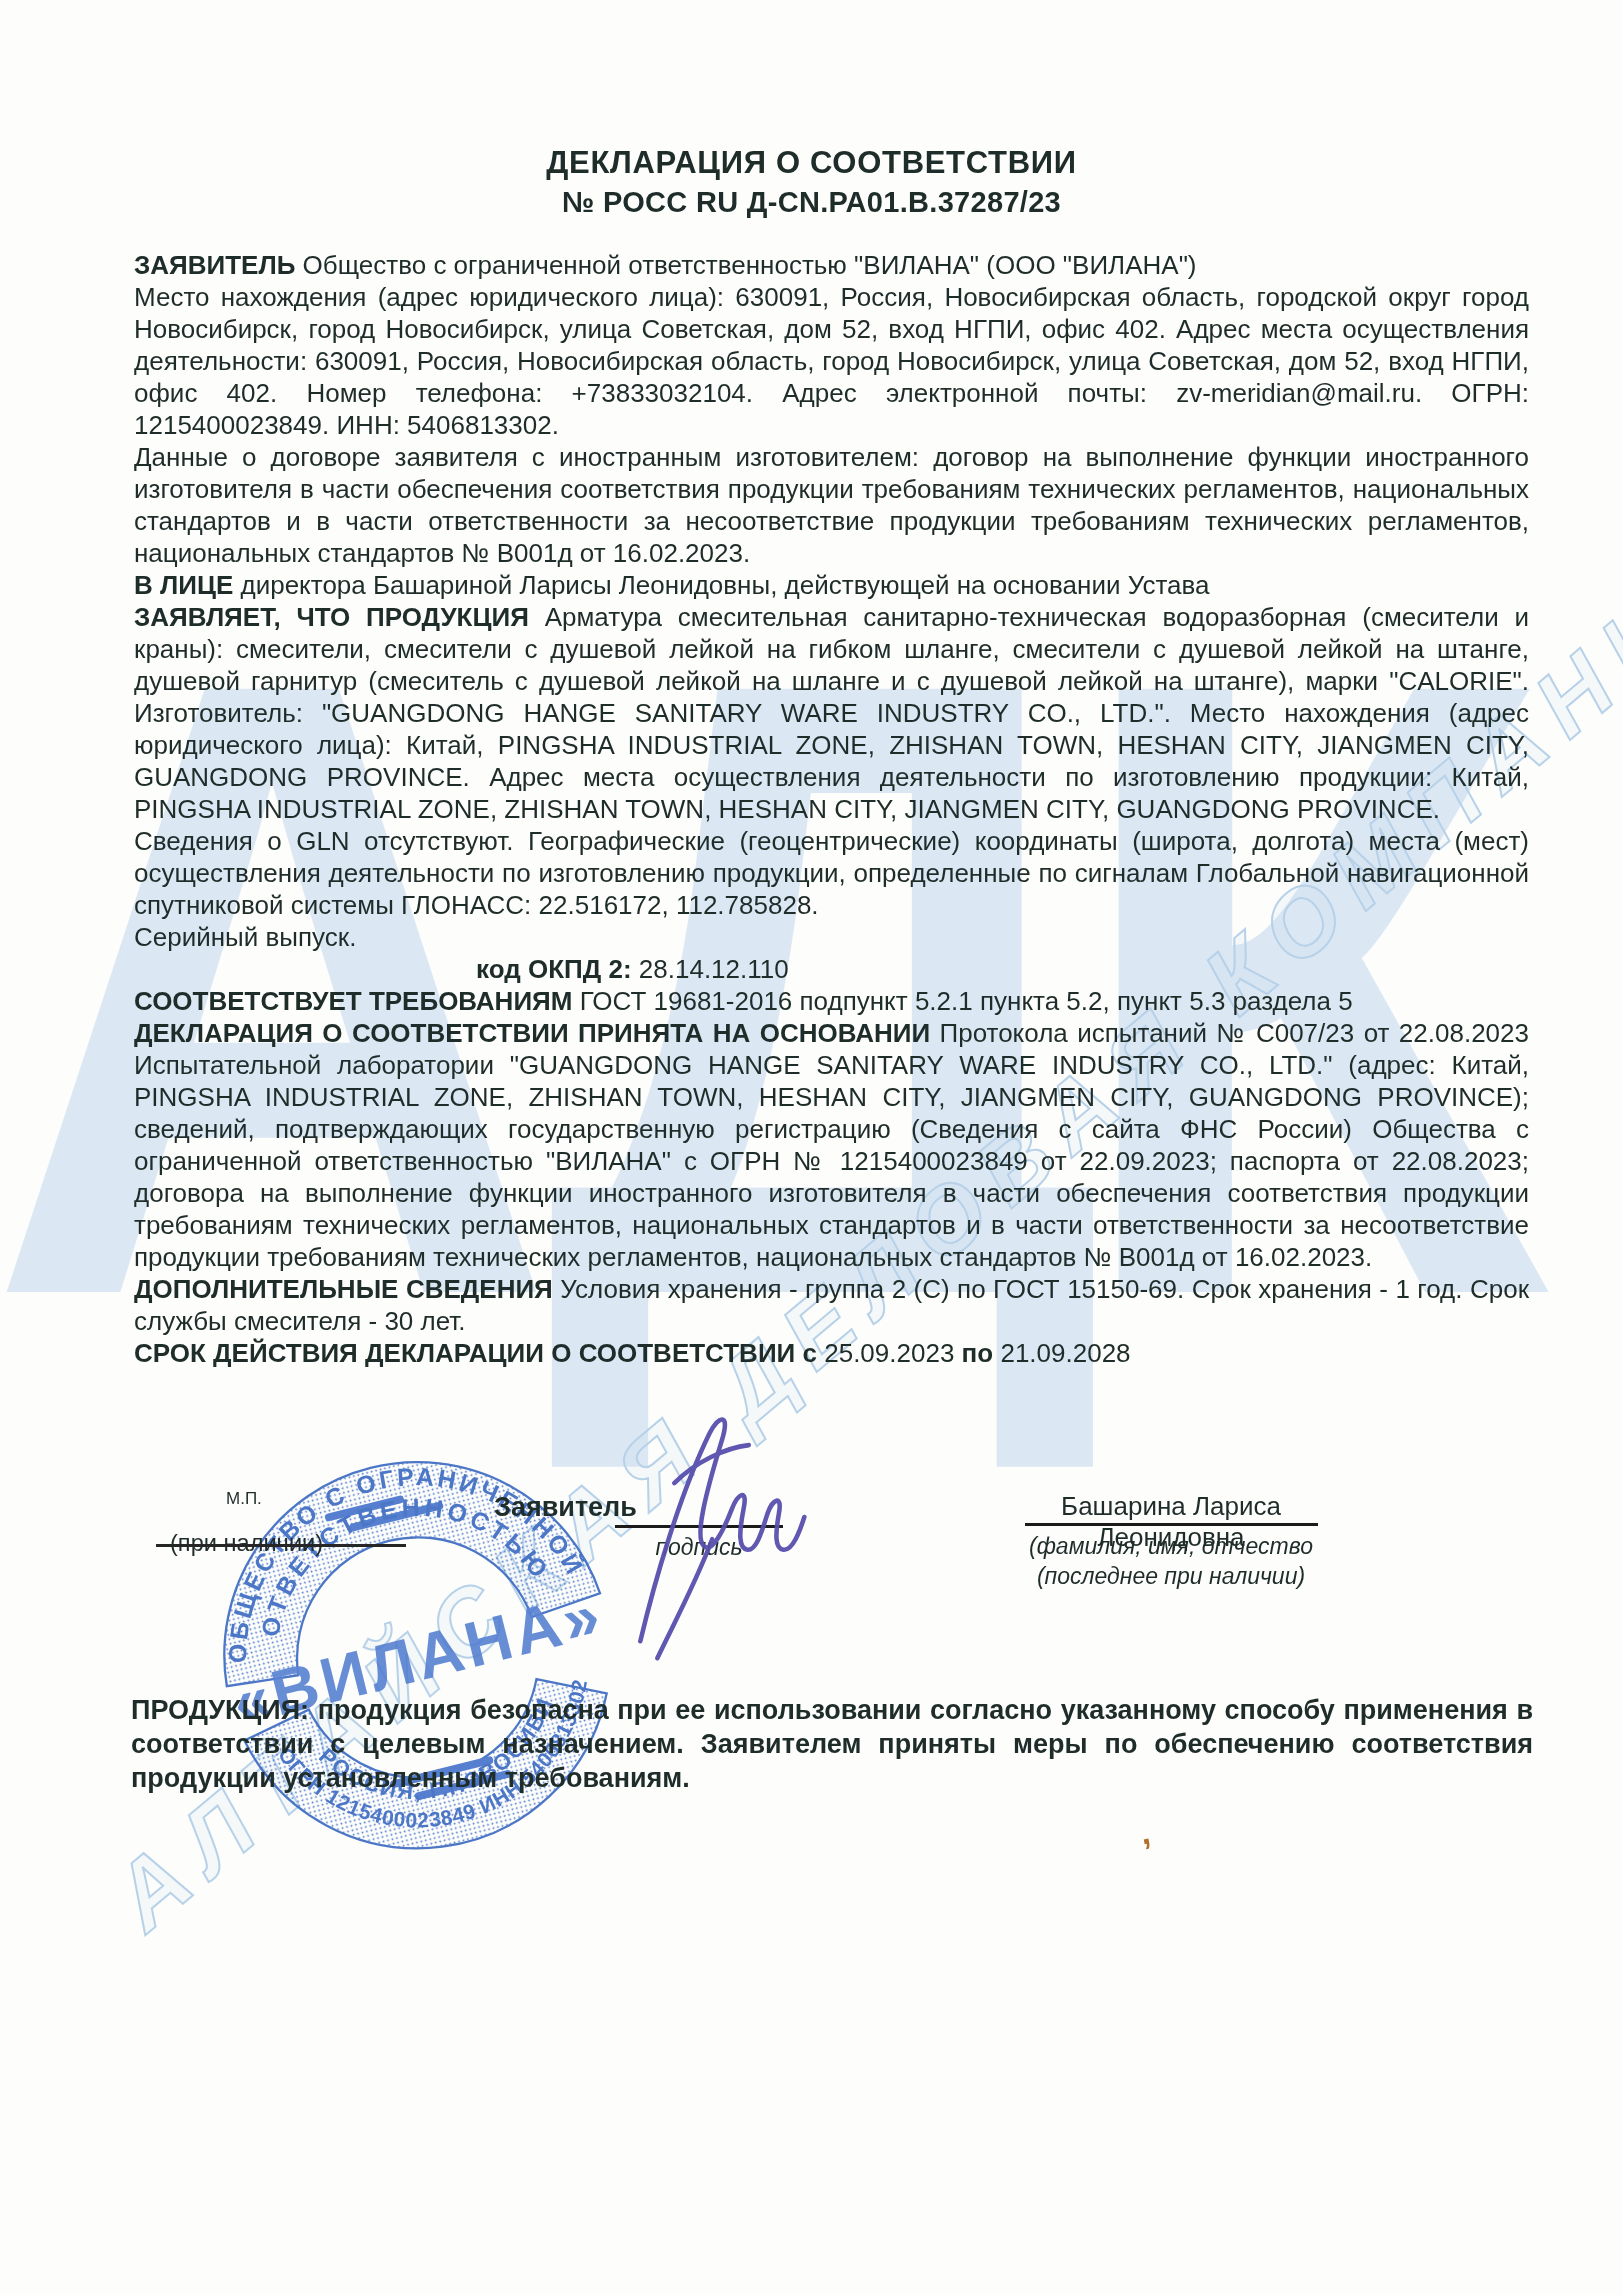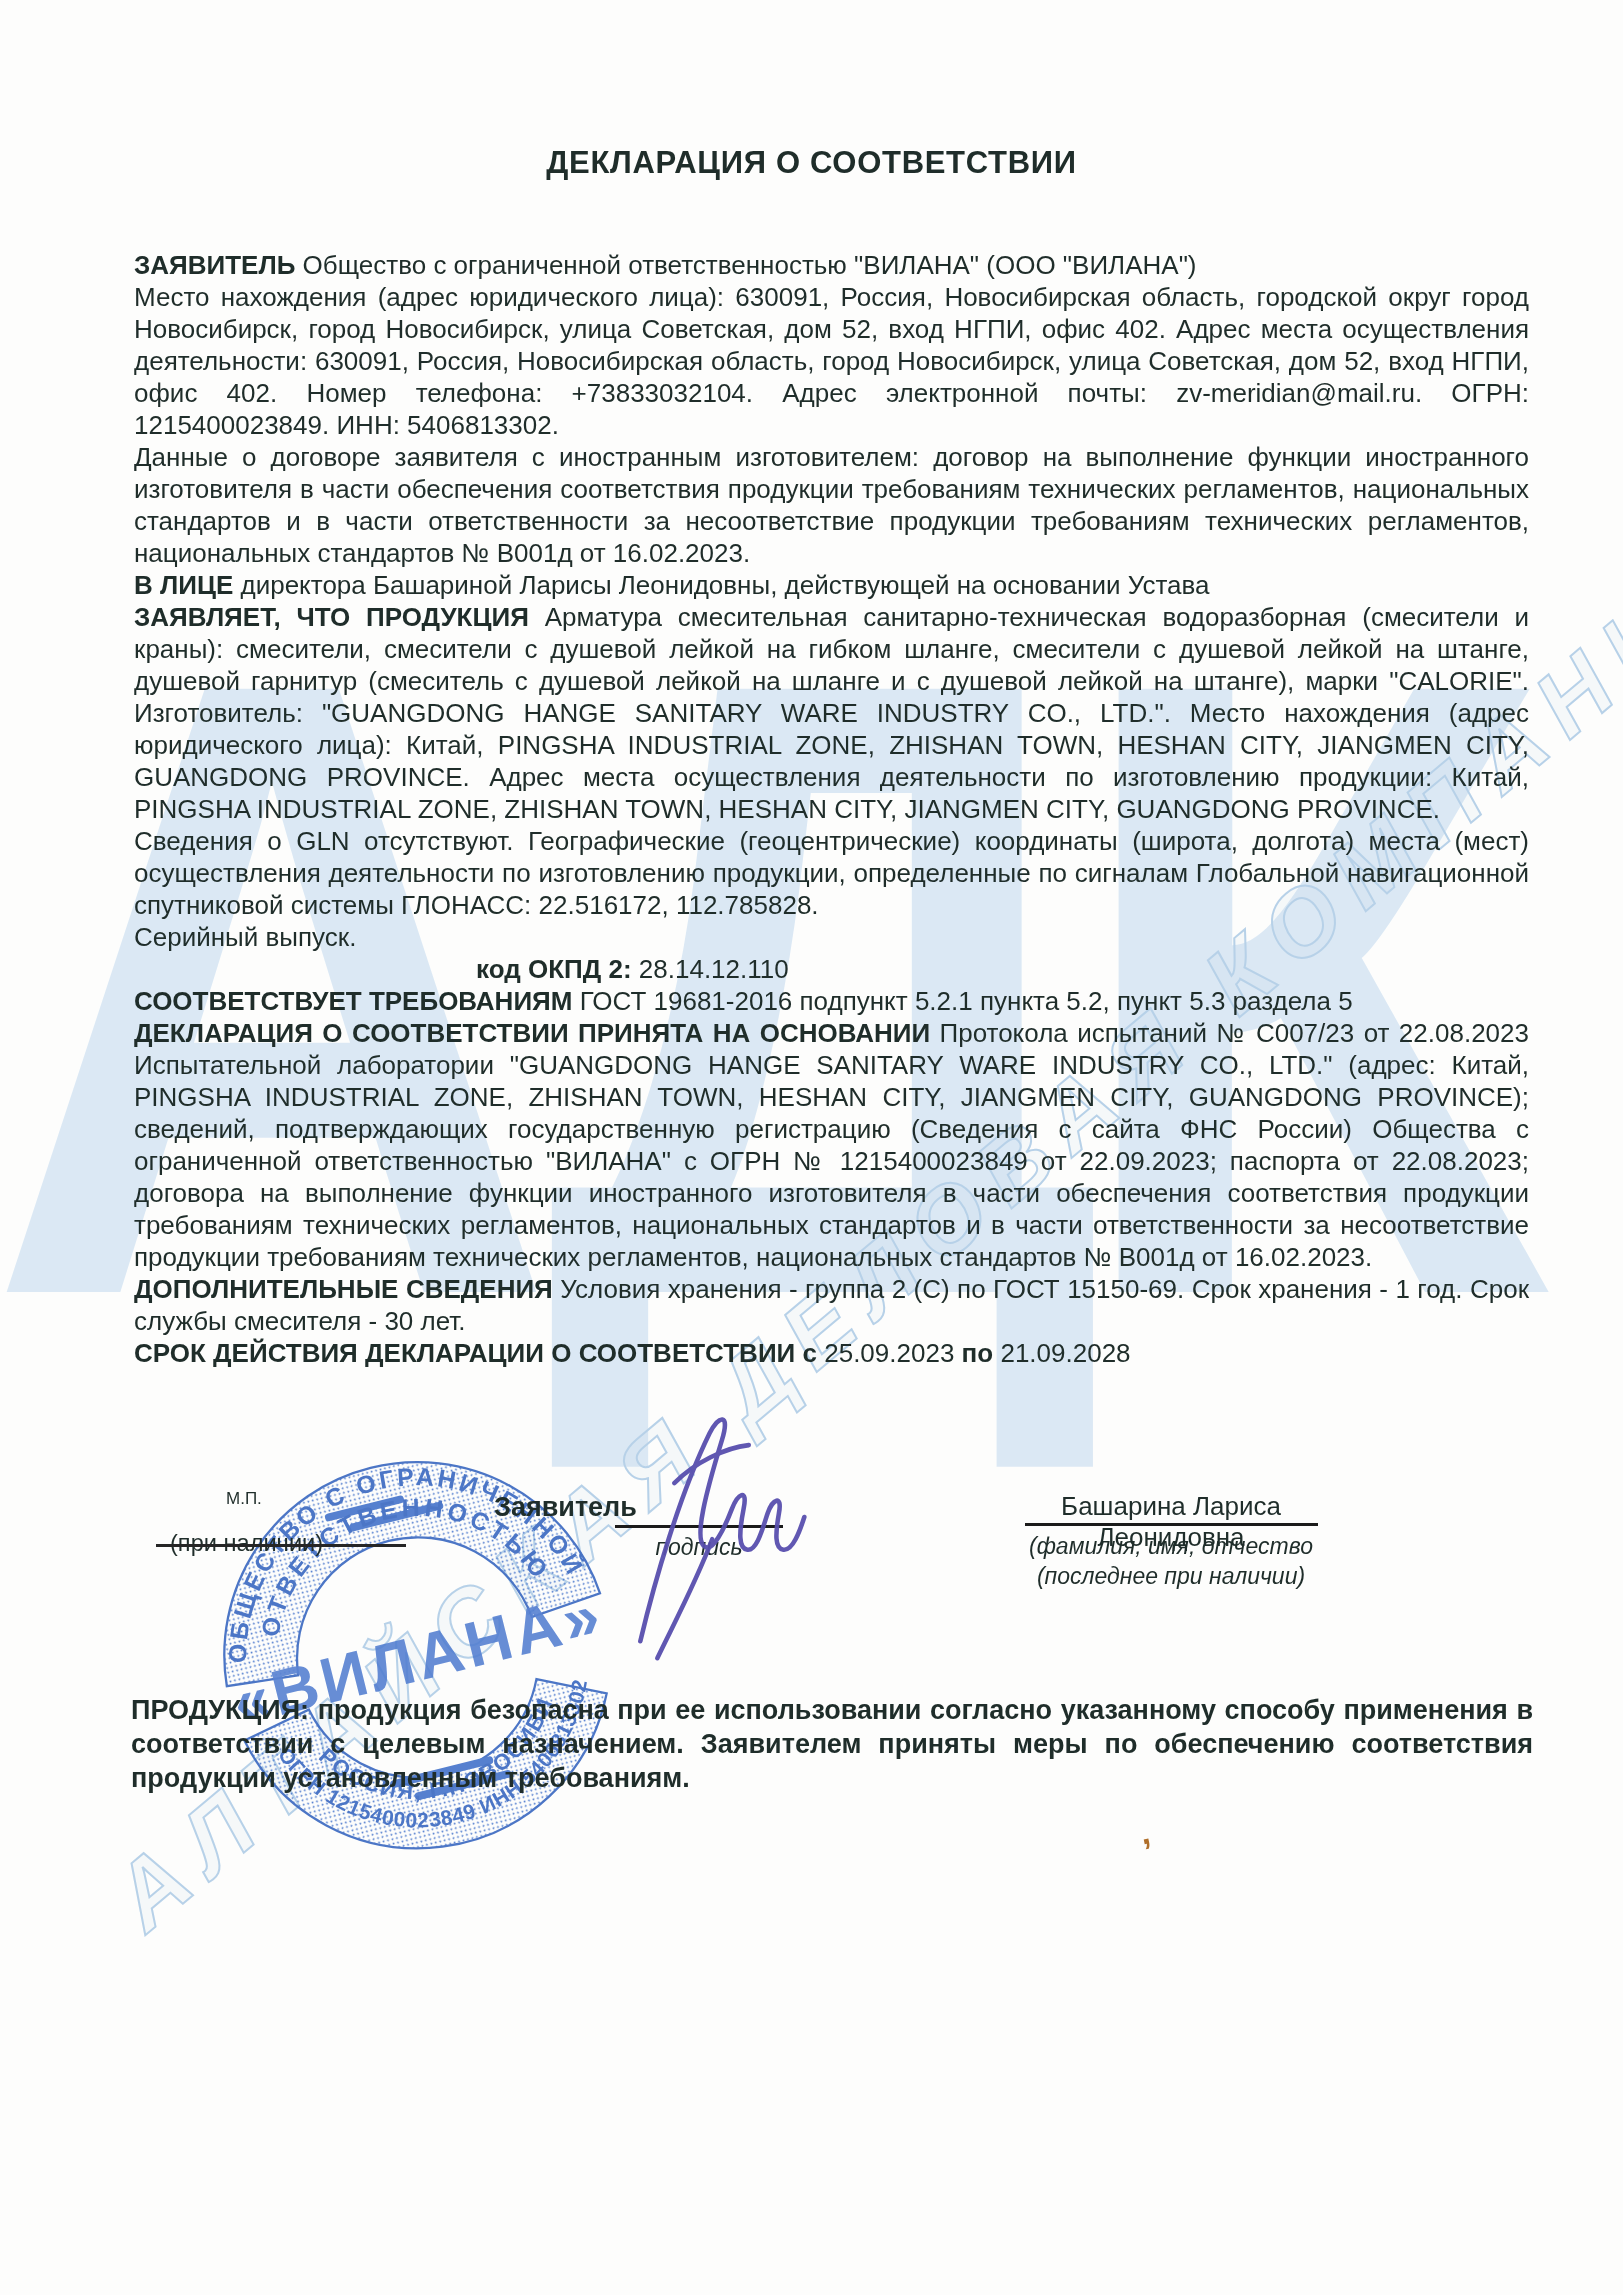--- a/index.html
+++ b/index.html
@@ -68,20 +68,21 @@
 </head>
 <body>
 
 <div class="page">
 
   <div class="wm-monogram">АДК</div>
   <div class="wm-diagonal">АЛТАЙСКАЯ ДЕЛОВАЯ КОМПАНИЯ</div>
 
   <div class="title-block">
     <div class="doc-title">ДЕКЛАРАЦИЯ О СООТВЕТСТВИИ</div>
+    <div class="doc-number">№ РОСС RU Д-CN.РА01.В.37287/23</div>
   </div>
 
   <div class="body">
     <p class="para"><b>ЗАЯВИТЕЛЬ</b> <span>Общество с ограниченной ответственностью "ВИЛАНА" (ООО "ВИЛАНА")</span></p>
     <p class="para"><span>Место нахождения (адрес юридического лица): 630091, Россия, Новосибирская область, городской округ город Новосибирск, город Новосибирск, улица Советская, дом 52, вход НГПИ, офис 402. Адрес места осуществления деятельности: 630091, Россия, Новосибирская область, город Новосибирск, улица Советская, дом 52, вход НГПИ, офис 402. Номер телефона: +73833032104. Адрес электронной почты: zv-meridian@mail.ru. ОГРН: 1215400023849. ИНН: 5406813302.</span></p>
     <p class="para"><span>Данные о договоре заявителя с иностранным изготовителем: договор на выполнение функции иностранного изготовителя в части обеспечения соответствия продукции требованиям технических регламентов, национальных стандартов и в части ответственности за несоответствие продукции требованиям технических регламентов, национальных стандартов № В001д от 16.02.2023.</span></p>
     <p class="para"><b>В ЛИЦЕ</b> <span>директора Башариной Ларисы Леонидовны, действующей на основании Устава</span></p>
     <p class="para"><b>ЗАЯВЛЯЕТ, ЧТО ПРОДУКЦИЯ</b> <span>Арматура смесительная санитарно-техническая водоразборная (смесители и краны): смесители, смесители с душевой лейкой на гибком шланге, смесители с душевой лейкой на штанге, душевой гарнитур (смеситель с душевой лейкой на шланге и с душевой лейкой на штанге), марки "CALORIE". Изготовитель: "GUANGDONG HANGE SANITARY WARE INDUSTRY CO., LTD.". Место нахождения (адрес юридического лица): Китай, PINGSHA INDUSTRIAL ZONE, ZHISHAN TOWN, HESHAN CITY, JIANGMEN CITY, GUANGDONG PROVINCE. Адрес места осуществления деятельности по изготовлению продукции: Китай, PINGSHA INDUSTRIAL ZONE, ZHISHAN TOWN, HESHAN CITY, JIANGMEN CITY, GUANGDONG PROVINCE.</span></p>
     <p class="para"><span>Сведения о GLN отсутствуют. Географические (геоцентрические) координаты (широта, долгота) места (мест) осуществления деятельности по изготовлению продукции, определенные по сигналам Глобальной навигационной спутниковой системы ГЛОНАСС: 22.516172, 112.785828.</span></p>
     <p class="para"><span>Серийный выпуск.</span></p>

